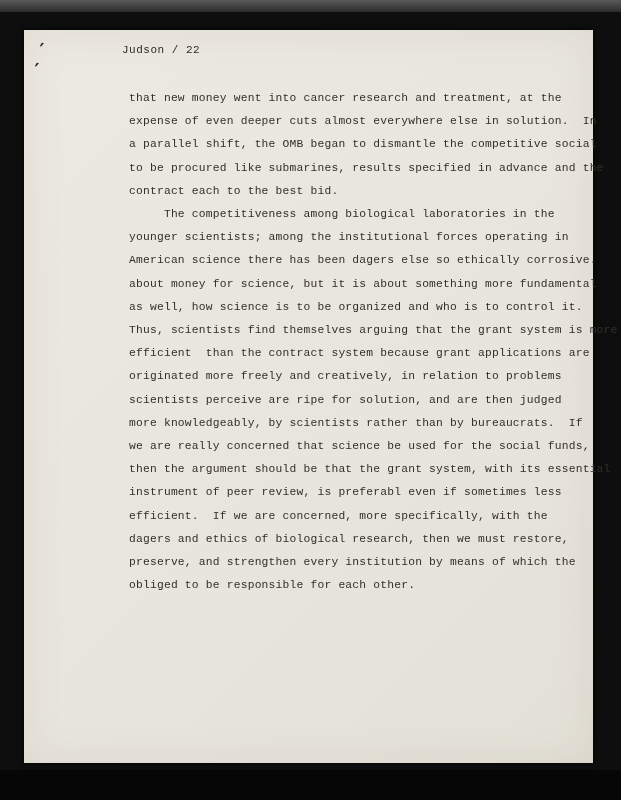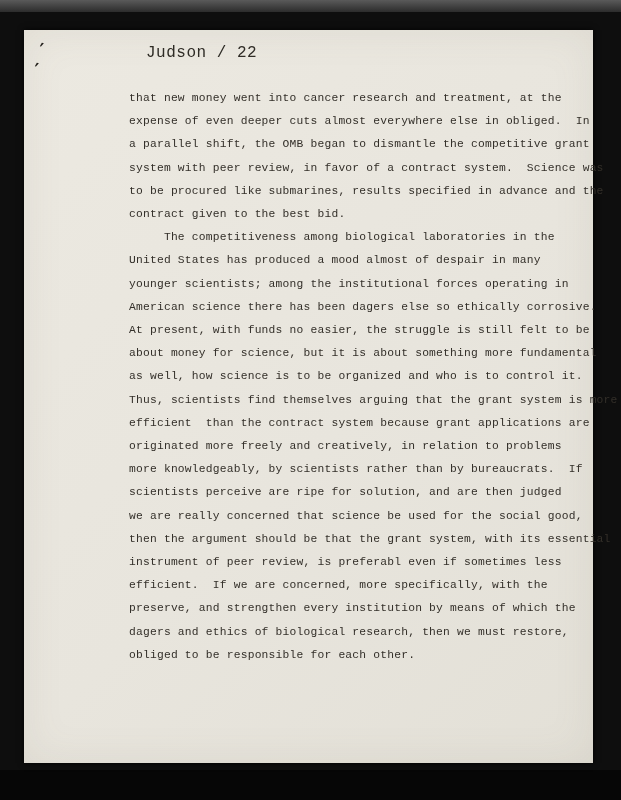--- a/index.html
+++ b/index.html
@@ -47,23 +47,23 @@
     color: #23201b;
     font-size: 13px;
     font-weight: bold;
     transform: rotate(14deg);
     line-height: 1;
   }
   .ink-mark.m1 { left: 13px; top: 12px; }
   .ink-mark.m2 { left: 8px;  top: 32px; }
   .page-header {
     position: absolute;
-    left: 122px;
+    left: 98px;
     top: 14px;
-    font-size: 16px;
+    font-size: 11px;
     letter-spacing: 0.5px;
     color: #2f2c26;
     white-space: pre;
   }
   .text-block {
     position: absolute;
     left: 105px;
     top: 57px;
     width: 452px;
     color: #332f29;
@@ -83,38 +83,35 @@
 <div class="bottom-strip"></div>
 
 <div class="paper">
   <span class="ink-mark m1">’</span>
   <span class="ink-mark m2">’</span>
 
   <div class="page-header">Judson / 22</div>
 
   <div class="text-block">
       <div class="line">that new money went into cancer research and treatment, at the</div>
-      <div class="line">expense of even deeper cuts almost everywhere else in obliged.  In</div>
-      <div class="line">a parallel shift, the OMB began to dismantle the competitive grant</div>
-      <div class="line">system with peer review, in favor of a contract system.  Science was</div>
+      <div class="line">expense of even deeper cuts almost everywhere else in solution.  In</div>
+      <div class="line">a parallel shift, the OMB began to dismantle the competitive social</div>
       <div class="line">to be procured like submarines, results specified in advance and the</div>
-      <div class="line">contract given to the best bid.</div>
+      <div class="line">contract each to the best bid.</div>
       <div class="line">     The competitiveness among biological laboratories in the</div>
-      <div class="line">United States has produced a mood almost of despair in many</div>
       <div class="line">younger scientists; among the institutional forces operating in</div>
       <div class="line">American science there has been dagers else so ethically corrosive.</div>
-      <div class="line">At present, with funds no easier, the struggle is still felt to be</div>
       <div class="line">about money for science, but it is about something more fundamental</div>
       <div class="line">as well, how science is to be organized and who is to control it.</div>
       <div class="line">Thus, scientists find themselves arguing that the grant system is more</div>
       <div class="line">efficient  than the contract system because grant applications are</div>
       <div class="line">originated more freely and creatively, in relation to problems</div>
+      <div class="line">scientists perceive are ripe for solution, and are then judged</div>
       <div class="line">more knowledgeably, by scientists rather than by bureaucrats.  If</div>
-      <div class="line">scientists perceive are ripe for solution, and are then judged</div>
-      <div class="line">we are really concerned that science be used for the social good,</div>
+      <div class="line">we are really concerned that science be used for the social funds,</div>
       <div class="line">then the argument should be that the grant system, with its essential</div>
       <div class="line">instrument of peer review, is preferabl even if sometimes less</div>
       <div class="line">efficient.  If we are concerned, more specifically, with the</div>
+      <div class="line">dagers and ethics of biological research, then we must restore,</div>
       <div class="line">preserve, and strengthen every institution by means of which the</div>
-      <div class="line">dagers and ethics of biological research, then we must restore,</div>
       <div class="line">obliged to be responsible for each other.</div>
     </div>
 </div>
 
 </body></html>

